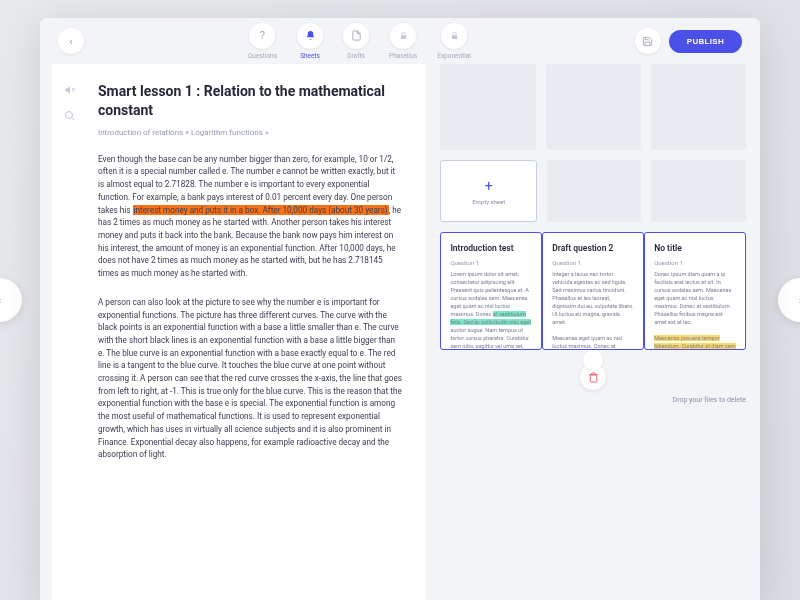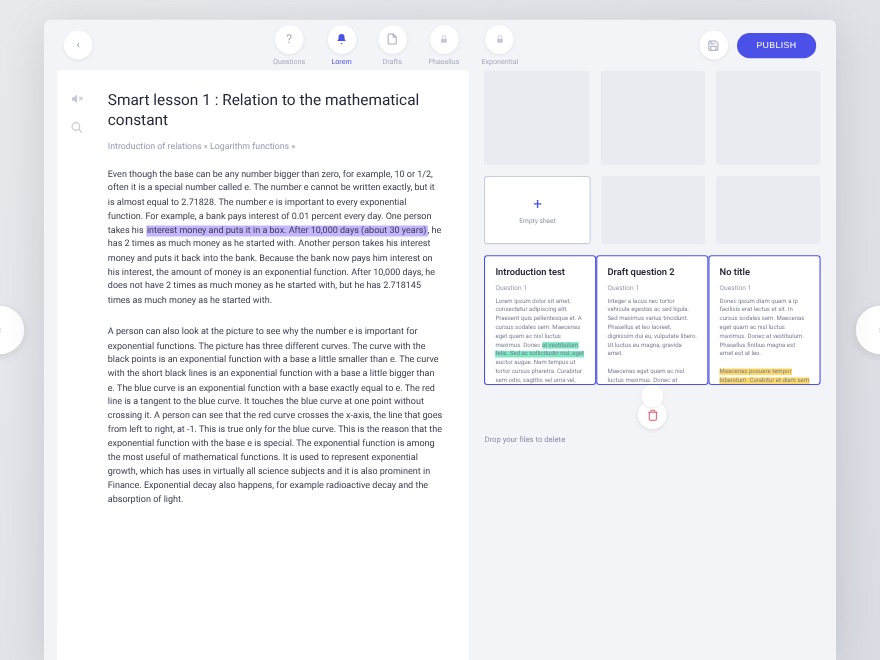--- a/index.html
+++ b/index.html
@@ -6,45 +6,45 @@
 body{font-family:-apple-system,BlinkMacSystemFont,"Segoe UI",Roboto,sans-serif;background:linear-gradient(135deg,#e8e9ed 0%,#dadce3 100%);width:800px;height:600px;overflow:hidden;font-size:9px;color:#2c2e3e}
 .app{position:absolute;top:18px;left:40px;right:40px;bottom:0;background:#f3f4f8;border-radius:6px 6px 0 0;box-shadow:0 8px 40px rgba(0,0,0,0.12);overflow:hidden}
 .topbar{height:46px;display:flex;align-items:center;padding:0 18px;gap:8px}
 .circ{width:26px;height:26px;border-radius:50%;background:#fff;display:flex;align-items:center;justify-content:center;box-shadow:0 1px 3px rgba(0,0,0,0.08);cursor:pointer;font-size:10px;color:#8a8ea6}
 .tbcenter{flex:1;display:flex;justify-content:center;gap:20px}
 .tbitem{display:flex;flex-direction:column;align-items:center;gap:3px;cursor:pointer}
 .tbitem .ico{width:26px;height:26px;border-radius:50%;background:#fff;display:flex;align-items:center;justify-content:center;box-shadow:0 1px 3px rgba(0,0,0,0.08);font-size:11px;color:#a5a8bc}
 .tbitem.active .ico{color:#4b51e8}
 .tbitem .lbl{font-size:6.5px;color:#a5a8bc;font-weight:400}
 .tbitem.active .lbl{color:#4b51e8}
-.publish{background:#4b51e8;color:#fff;font-size:8px;font-weight:400;padding:7px 18px;border-radius:14px;border:none;cursor:pointer;letter-spacing:0.3px}
+.publish{background:#4b51e8;color:#fff;font-size:8px;font-weight:700;padding:7px 18px;border-radius:14px;border:none;cursor:pointer;letter-spacing:0.3px}
 .body{display:flex;height:calc(100% - 46px)}
 .left{width:52%;background:#fff;margin:0 0 0 12px;padding:18px 24px 18px 46px;position:relative;overflow:hidden}
 .lefticons{position:absolute;left:12px;top:20px;display:flex;flex-direction:column;gap:14px;color:#c3c6d4}
 .lefticons span{font-size:11px;cursor:pointer}
-.title{font-size:14px;font-weight:400;line-height:1.35;color:#26283a}
+.title{font-size:14px;font-weight:700;line-height:1.35;color:#26283a}
 .subtitle{font-size:8px;color:#9599b0;margin-top:8px}
 .para{font-size:8.2px;line-height:1.55;color:#3a3d52;margin-top:16px}
-.hl{background:#c4b5fd;padding:0 1px}
+.hl{background:#f97316;padding:0 1px}
 .fade{position:absolute;left:0;right:0;bottom:0;height:50px;background:linear-gradient(transparent,#fff)}
 .right{flex:1;padding:0 14px 0 14px;overflow:hidden;position:relative}
 .row{display:flex;gap:10px;margin-bottom:10px}
 .thumb{flex:1;height:86px;background:#e9ebf1;border-radius:3px}
 .thumb.lowshort{height:62px}
 .addbox{flex:1;height:62px;border:1px solid #c9cde0;border-radius:3px;background:#fff;display:flex;flex-direction:column;align-items:center;justify-content:center;gap:4px;cursor:pointer}
 .addbox .plus{color:#4b51e8;font-size:14px}
 .addbox .txt{font-size:6px;color:#8a8ea6}
 .cards{display:flex;}
 .card{flex:1;background:#fff;border:1px solid #4b51e8;border-radius:3px;padding:10px 9px;height:118px;overflow:hidden;cursor:pointer}
 .ctitle{font-size:8.5px;font-weight:600;color:#26283a;margin-bottom:6px}
 .csub{font-size:6px;color:#9599b0;margin-bottom:5px}
 .cbody{font-size:5.5px;line-height:1.45;color:#7a7d94}
 .chl-g{background:#7de8c4}
 .chl-y{background:#ffd968}
-.dropzone{margin-top:14px;text-align:left}
+.dropzone{margin-top:14px;text-align:right}
 .dropcirc{width:26px;height:26px;border-radius:50%;background:#fff;margin:0 auto 6px;display:flex;align-items:center;justify-content:center;box-shadow:0 1px 4px rgba(0,0,0,0.1);position:relative}
 .dropcirc:before{content:"";position:absolute;top:-14px;width:20px;height:20px;border-radius:50%;background:#fff;box-shadow:0 1px 3px rgba(0,0,0,0.08)}
 .trash{color:#e8576b;font-size:10px;position:relative;z-index:1}
 .droptxt{font-size:7px;color:#8a8ea6}
 .edgeL,.edgeR{position:absolute;top:50%;width:44px;height:44px;border-radius:50%;background:#fff;box-shadow:0 2px 8px rgba(0,0,0,0.1);transform:translateY(-50%);display:flex;align-items:center;justify-content:center;font-size:10px;color:#c3c6d4;cursor:pointer}
 .edgeL{left:-22px}.edgeR{right:-22px}
 svg{display:block}
 </style>
 </head>
 <body>
@@ -65,21 +65,21 @@
         <div class="lbl">Questions</div>
       </div>
       <div class="tbitem active">
         <div class="ico">
             <span>
               <svg width="11" height="11" viewBox="0 0 24 24" fill="#4b51e8">
                 <path d="M12 2a6 6 0 0 0-6 6v4l-2 3v1h16v-1l-2-3V8a6 6 0 0 0-6-6zm0 20a2 2 0 0 0 2-2h-4a2 2 0 0 0 2 2z"></path>
               </svg>
             </span>
           </div>
-        <div class="lbl">Lorem</div>
+        <div class="lbl">Sheets</div>
       </div>
       <div class="tbitem">
         <div class="ico">
             <span>
               <svg width="11" height="11" viewBox="0 0 24 24" fill="none" stroke="#a5a8bc" stroke-width="2">
                 <path d="M14 2H6a2 2 0 0 0-2 2v16a2 2 0 0 0 2 2h12a2 2 0 0 0 2-2V8z"></path>
                 <path d="M14 2v6h6"></path>
               </svg>
             </span>
           </div>

